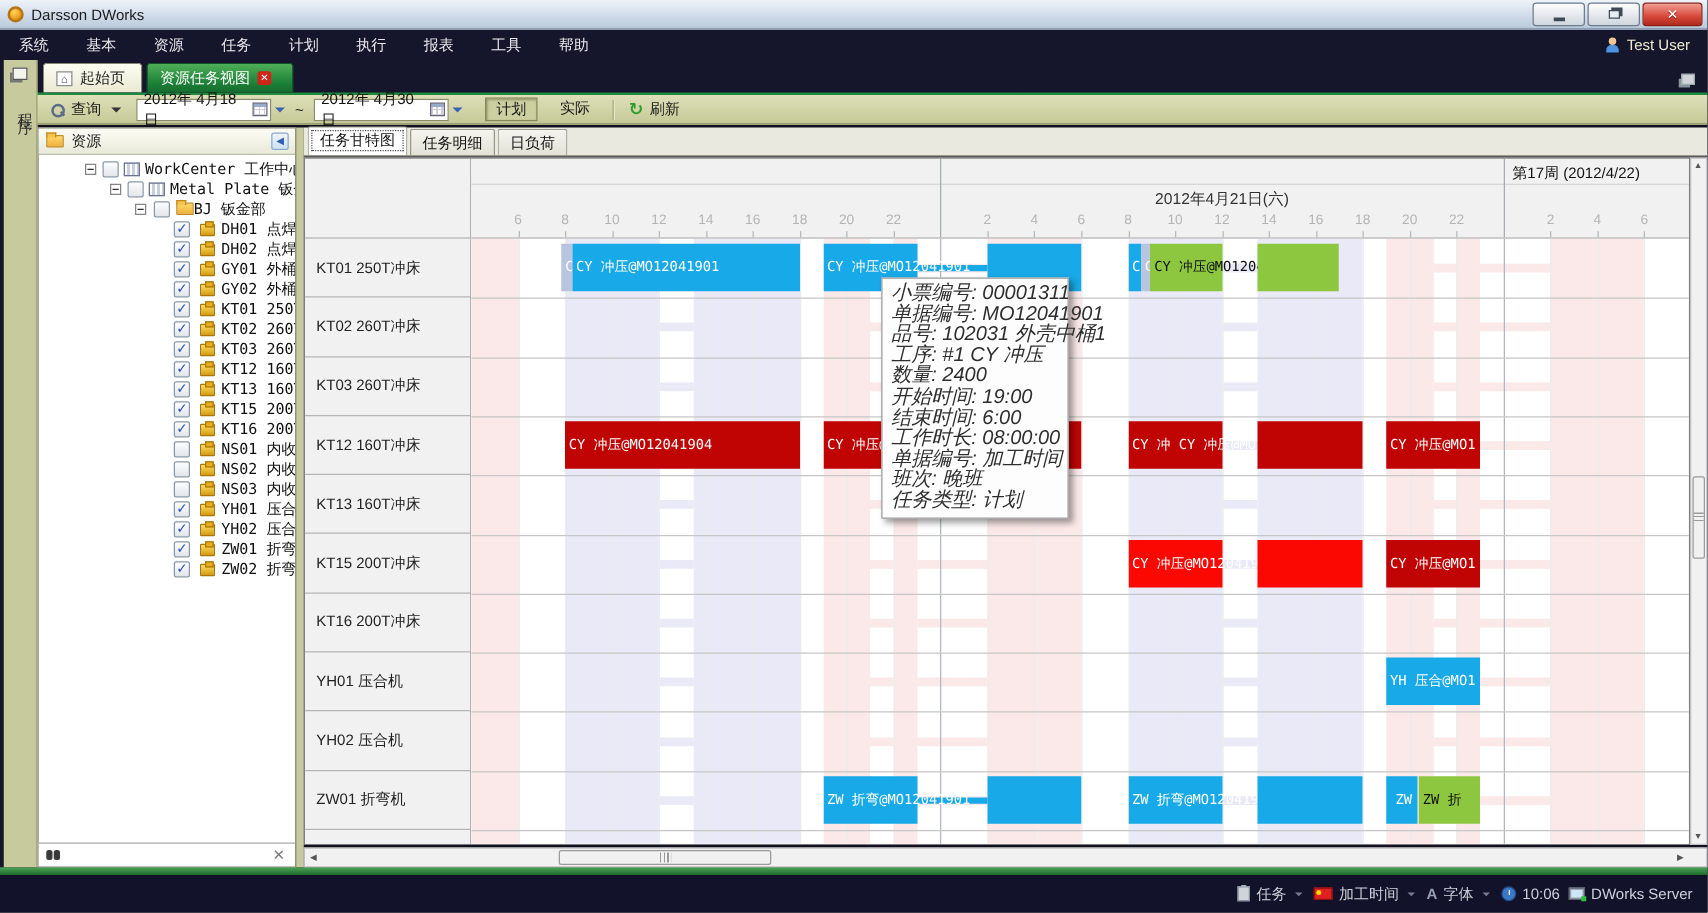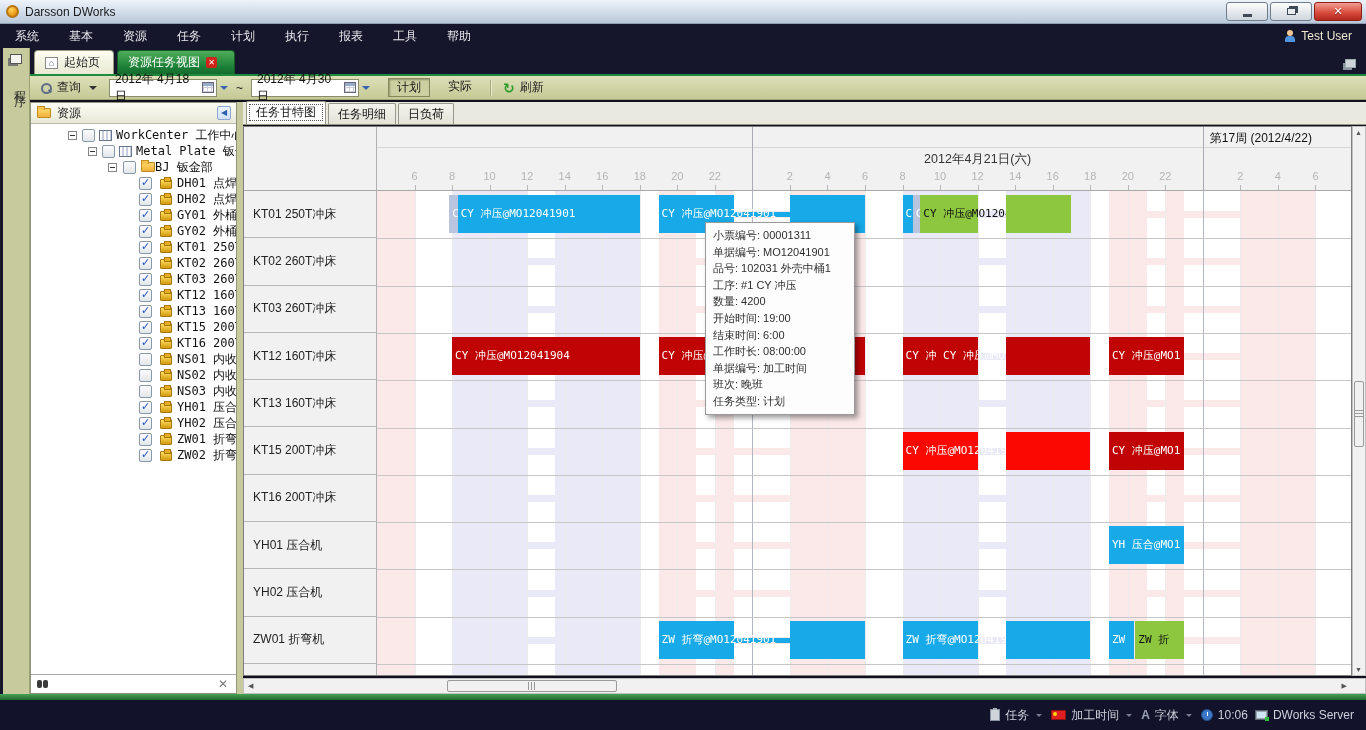--- a/index.html
+++ b/index.html
@@ -129,21 +129,21 @@
   .vscroll { left:1352px; top:126px; width:14px; height:550px; background:#f1f1f1; border:1px solid #c0c0c0; }
   .hscroll { left:243px; top:678px; width:1123px; height:16px; background:#f1f1f1; border:1px solid #c0c0c0; }
   .sb-arrow { position:absolute; font-size:7px; color:#555; text-align:center; }
   .thumb { position:absolute; background:linear-gradient(#ffffff,#d2d2d2); border:1px solid #9a9a9a; border-radius:2px; }
   .grip-h { background-image:repeating-linear-gradient(to right,#9a9a9a 0 1px, transparent 1px 3px); background-size:9px 8px; background-repeat:no-repeat; background-position:center; }
   .grip-v { background-image:repeating-linear-gradient(#9a9a9a 0 1px, transparent 1px 3px); background-size:8px 9px; background-repeat:no-repeat; background-position:center; }
 
   
   #tooltip { left:705px; top:222px; width:150px; background:#fdfdfd; border:1px solid #9a9a9a;
     box-shadow:3px 3px 5px rgba(0,0,0,.38); padding:4px 7px; z-index:99; }
-  #tooltip div { font-size:11px; color:#2e2e2e; line-height:16.6px; white-space:nowrap; }
+  #tooltip div { font-size:16px; color:#2e2e2e; line-height:16.6px; white-space:nowrap;font-style:italic; }
 
   
   #greenstrip { left:0; top:694px; width:1366px; height:6px; background:linear-gradient(#49a055,#1f6b2d); }
   #statusbar { left:0; top:700px; width:1366px; height:30px; background:#12122a; display:flex; align-items:center; justify-content:flex-end; padding-right:12px; gap:7px; }
   .sb-item { display:flex; align-items:center; gap:5px; }
   .sb-label { font-size:12px; color:#cdd0da; }
   .sb-caret { width:0; height:0; border-left:3px solid transparent; border-right:3px solid transparent; border-top:3px solid #7a7a92; margin:0 2px; }
   .si-clipboard { width:10px; height:12px; background:#cfd4da; border:1px solid #8892a0; position:relative; }
   .si-clipboard::before { content:""; position:absolute; left:2px; top:-2px; width:4px; height:2px; background:#aab2bc; }
   .si-flag { width:15px; height:10px; background:#e02020; border:1px solid #901010; position:relative; }
@@ -577,42 +577,42 @@
         <div class="bar" style="left: 628.769px; width: 84.4615px; top: 145.9px; background: rgb(192, 4, 4); color: rgb(255, 255, 255);"></div>
         <div class="bar" style="left: 732px; width: 75.0769px; top: 145.9px; background: rgb(192, 4, 4); color: rgb(255, 255, 255);">CY 冲压@MO1</div>
         <div class="bar" style="left: 525.538px; width: 75.0769px; top: 240.5px; background: rgb(251, 8, 2); color: rgb(255, 255, 255);">CY 冲压@MO12041903</div>
         <div class="bar" style="left: 628.769px; width: 84.4615px; top: 240.5px; background: rgb(251, 8, 2); color: rgb(255, 255, 255);"></div>
         <div class="bar" style="left: 732px; width: 75.0769px; top: 240.5px; background: rgb(192, 4, 4); color: rgb(255, 255, 255);">CY 冲压@MO1</div>
         <div class="bar" style="left: 732px; width: 75.0769px; top: 335.1px; background: rgb(24, 169, 232); color: rgb(255, 255, 255);">YH 压合@MO1</div>
         <div class="bar" style="left: 281.538px; width: 75.0769px; top: 429.7px; background: rgb(24, 169, 232); color: rgb(255, 255, 255);">ZW 折弯@MO12041901</div>
         <div class="bar" style="left: 412.923px; width: 75.0769px; top: 429.7px; background: rgb(24, 169, 232); color: rgb(255, 255, 255);"></div>
         <div class="bar" style="left: 525.538px; width: 75.0769px; top: 429.7px; background: rgb(24, 169, 232); color: rgb(255, 255, 255);">ZW 折弯@MO12041901</div>
         <div class="bar" style="left: 628.769px; width: 84.4615px; top: 429.7px; background: rgb(24, 169, 232); color: rgb(255, 255, 255);"></div>
-        <div class="bar" style="left: 732px; width: 25px; top: 429.7px; background: rgb(24, 169, 232); color: rgb(255, 255, 255);">ZW</div>
+        <div class="bar" style="left: 732px; width: 25px; top: 429.7px; background: rgb(24, 169, 232); color: rgb(255, 255, 255); text-align: center;">ZW</div>
         <div class="bar" style="left: 758.277px; width: 48.8px; top: 429.7px; background: rgb(141, 198, 63); color: rgb(16, 16, 16);">ZW 折</div>
       </div>
   </div>
 
   <div class="vscroll abs">
     <span class="sb-arrow" style="left:2px;top:2px;">▲</span>
     <div class="thumb grip-v" style="left:1px;top:254px;width:10px;height:66px;"></div>
     <span class="sb-arrow" style="left:2px;bottom:2px;">▼</span>
   </div>
   <div class="hscroll abs">
     <span class="sb-arrow" style="left:4px;top:3px;">◀</span>
     <div class="thumb grip-h" style="left:203px;top:1px;width:170px;height:12px;"></div>
     <span class="sb-arrow" style="right:18px;top:3px;">▶</span>
   </div>
 
   <div id="tooltip" class="abs">
       <div>小票编号: 00001311</div>
       <div>单据编号: MO12041901</div>
       <div>品号: 102031 外壳中桶1</div>
       <div>工序: #1  CY 冲压</div>
-      <div>数量: 4200</div>
+      <div>数量: 2400</div>
       <div>开始时间: 19:00</div>
       <div>结束时间: 6:00</div>
       <div>工作时长: 08:00:00</div>
       <div>单据编号: 加工时间</div>
       <div>班次: 晚班</div>
       <div>任务类型: 计划</div>
     </div>
 
   <div id="greenstrip" class="abs"></div>
 

